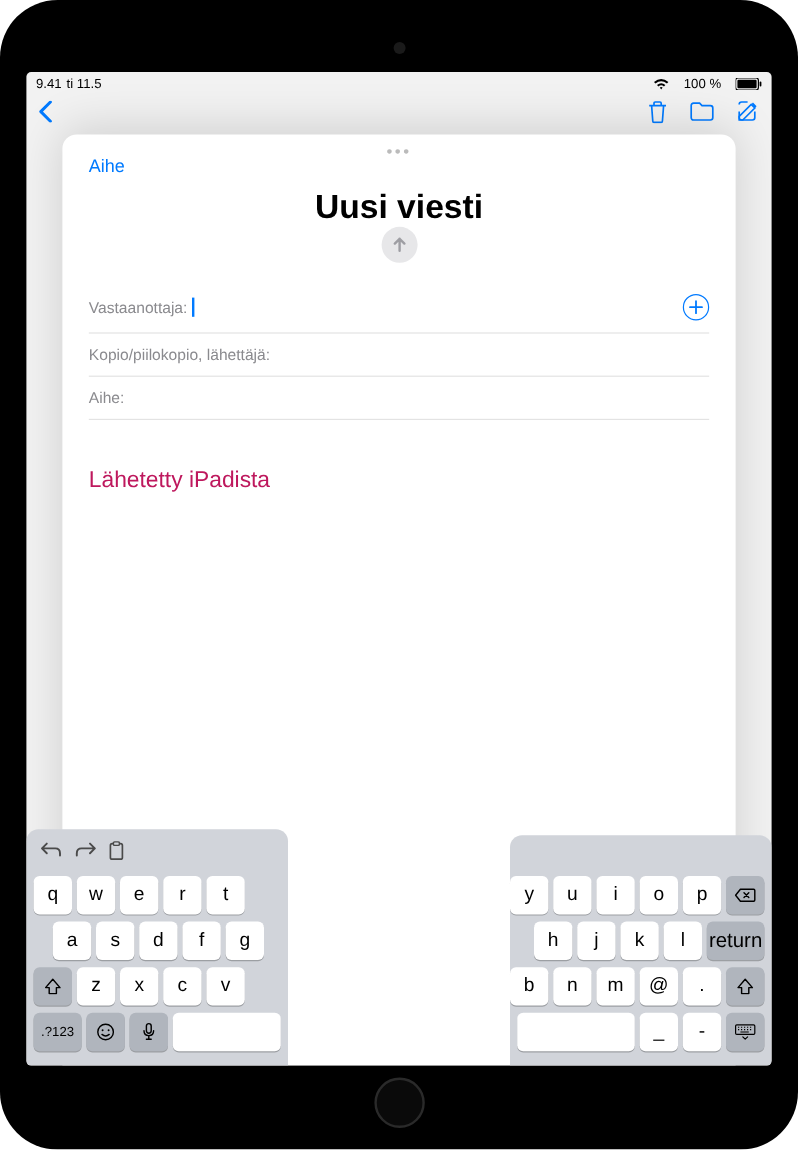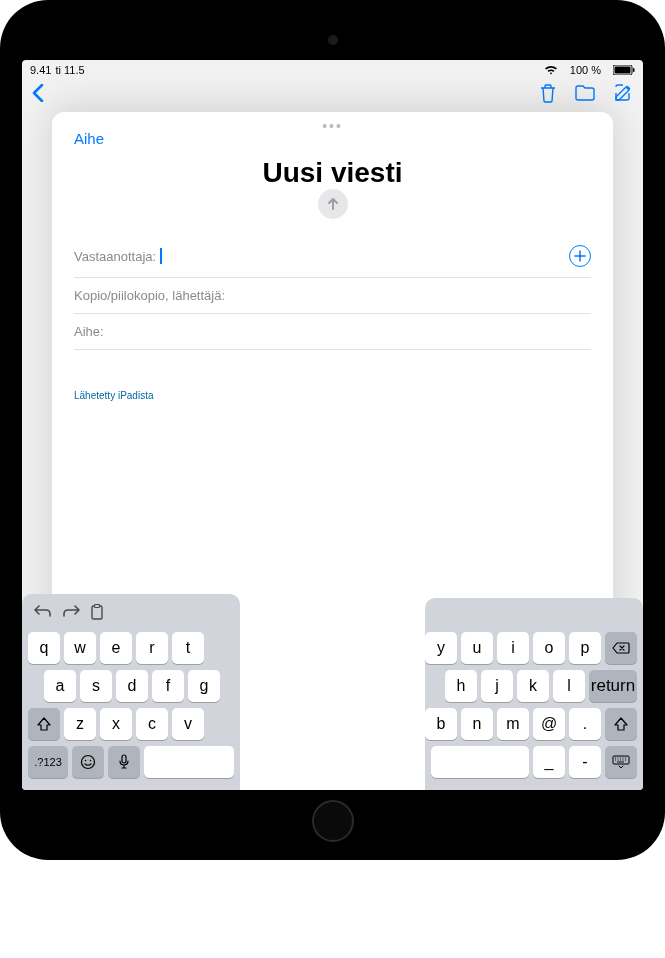--- a/index.html
+++ b/index.html
@@ -9,21 +9,21 @@
       font-family: -apple-system, BlinkMacSystemFont, "Helvetica Neue", sans-serif;
     }
     body {
       background: #fff;
       width: 665px;
       height: 958px;
       position: relative;
     }
     .device-frame {
       width: 665px;
-      height: 860px;
+      height: 958px;
       background: #000;
       border-radius: 48px;
       padding: 60px 22px 70px 22px;
       position: relative;
     }
     .camera {
       position: absolute;
       top: 35px;
       left: 50%;
       transform: translateX(-50%);
@@ -170,22 +170,22 @@
       border-radius: 50%;
       display: flex;
       align-items: center;
       justify-content: center;
       color: #007aff;
       font-size: 16px;
       line-height: 1;
     }
     .body-area {
       padding-top: 40px;
-      font-size: 10px;
-      color: #0369a1;
+      font-size: 19px;
+      color: #be185d;
     }
     
     .keyboard-container {
       position: absolute;
       bottom: 0;
       left: 0;
       right: 0;
       height: 202px;
       pointer-events: none;
     }

